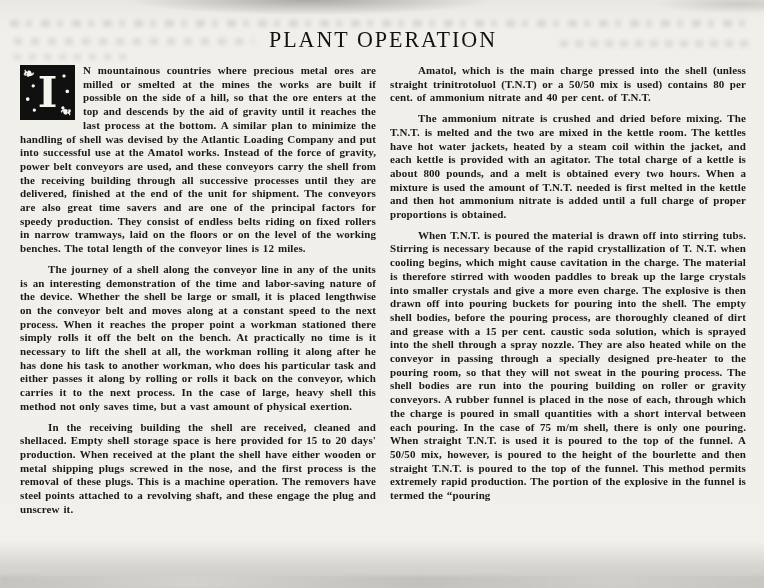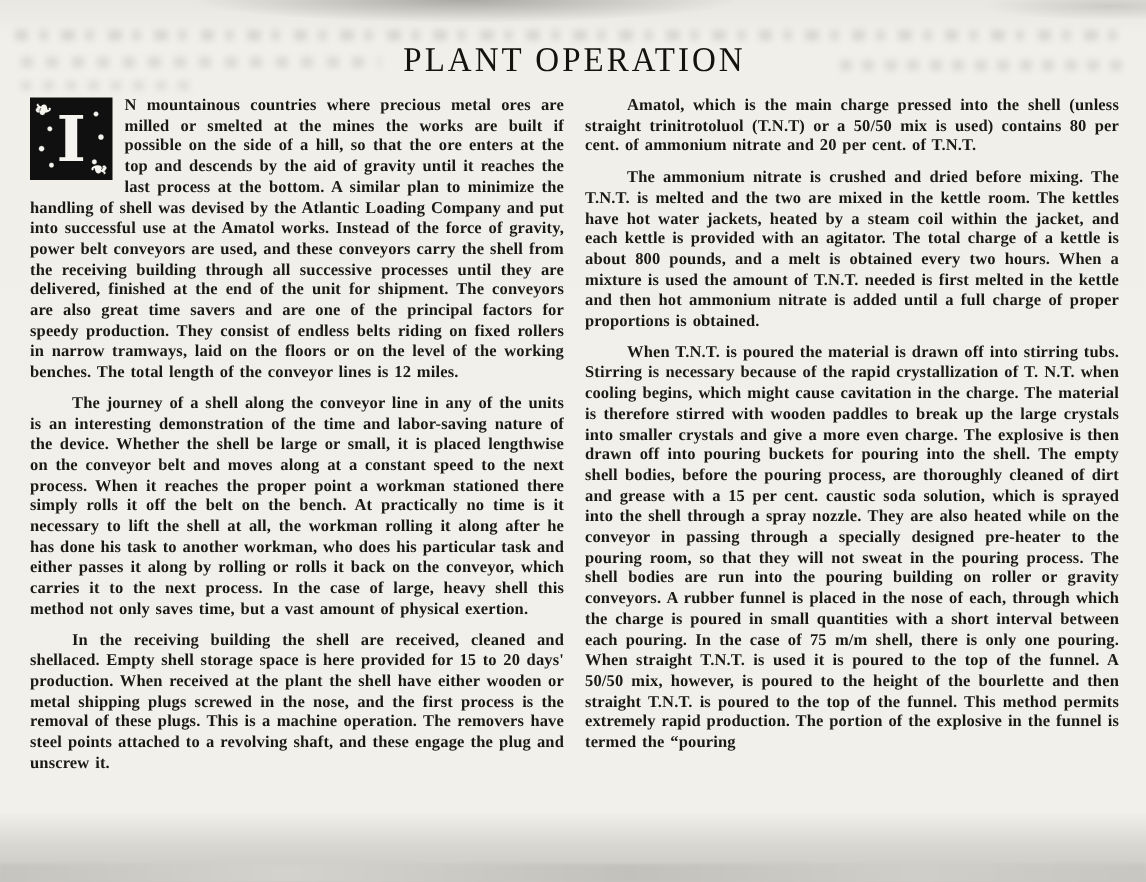--- a/index.html
+++ b/index.html
@@ -82,19 +82,19 @@
 
     <div class="column">
       <p class="para">
         <span class="dropcap"><span class="dc-flourish tl">❧</span><span class="dc-letter">I</span><span class="dc-flourish br">❧</span></span><span>N mountainous countries where precious metal ores are milled or smelted at the mines the works are built if possible on the side of a hill, so that the ore enters at the top and descends by the aid of gravity until it reaches the last process at the bottom.  A similar plan to minimize the handling of shell was devised by the Atlantic Loading Company and put into successful use at the Amatol works.  Instead of the force of gravity, power belt conveyors are used, and these conveyors carry the shell from the receiving building through all successive processes until they are delivered, finished at the end of the unit for shipment.  The conveyors are also great time savers and are one of the principal factors for speedy production.  They consist of endless belts riding on fixed rollers in narrow tramways, laid on the floors or on the level of the working benches.  The total length of the conveyor lines is 12 miles.</span>
       </p>
       <p class="para indent">The journey of a shell along the conveyor line in any of the units is an interesting demonstration of the time and labor-saving nature of the device.  Whether the shell be large or small, it is placed lengthwise on the conveyor belt and moves along at a constant speed to the next process.  When it reaches the proper point a workman stationed there simply rolls it off the belt on the bench.  At practically no time is it necessary to lift the shell at all, the workman rolling it along after he has done his task to another workman, who does his particular task and either passes it along by rolling or rolls it back on the conveyor, which carries it to the next process.  In the case of large, heavy shell this method not only saves time, but a vast amount of physical exertion.</p>
       <p class="para indent">In the receiving building the shell are received, cleaned and shellaced.  Empty shell storage space is here provided for 15 to 20 days' production.  When received at the plant the shell have either wooden or metal shipping plugs screwed in the nose, and the first process is the removal of these plugs.  This is a machine operation. The removers have steel points attached to a revolving shaft, and these engage the plug and unscrew it.</p>
     </div>
 
     <div class="column">
-      <p class="para indent">Amatol, which is the main charge pressed into the shell (unless straight trinitrotoluol (T.N.T) or a 50/50 mix is used) contains 80 per cent. of ammonium nitrate and 20 per cent. of T.N.T.</p>
+      <p class="para indent">Amatol, which is the main charge pressed into the shell (unless straight trinitrotoluol (T.N.T) or a 50/50 mix is used) contains 80 per cent. of ammonium nitrate and 40 per cent. of T.N.T.</p>
       <p class="para indent">The ammonium nitrate is crushed and dried before mixing.  The T.N.T. is melted and the two are mixed in the kettle room.  The kettles have hot water jackets, heated by a steam coil within the jacket, and each kettle is provided with an agitator.  The total charge of a kettle is about 800 pounds, and a melt is obtained every two hours. When a mixture is used the amount of T.N.T. needed is first melted in the kettle and then hot ammonium nitrate is added until a full charge of proper proportions is obtained.</p>
       <p class="para indent">When T.N.T. is poured the material is drawn off into stirring tubs.  Stirring is necessary because of the rapid crystallization of T. N.T. when cooling begins, which might cause cavitation in the charge. The material is therefore stirred with wooden paddles to break up the large crystals into smaller crystals and give a more even charge.  The explosive is then drawn off into pouring buckets for pouring into the shell.  The empty shell bodies, before the pouring process, are thoroughly cleaned of dirt and grease with a 15 per cent. caustic soda solution, which is sprayed into the shell through a spray nozzle.  They are also heated while on the conveyor in passing through a specially designed pre-heater to the pouring room, so that they will not sweat in the pouring process.  The shell bodies are run into the pouring building on roller or gravity conveyors.  A rubber funnel is placed in the nose of each, through which the charge is poured in small quantities with a short interval between each pouring.  In the case of 75 m/m shell, there is only one pouring.  When straight T.N.T. is used it is poured to the top of the funnel.  A 50/50 mix, however, is poured to the height of the bourlette and then straight T.N.T. is poured to the top of the funnel.  This method permits extremely rapid production. The portion of the explosive in the funnel is termed the “pouring</p>
     </div>
 
   </div>
 </div>
 
 </body></html>

